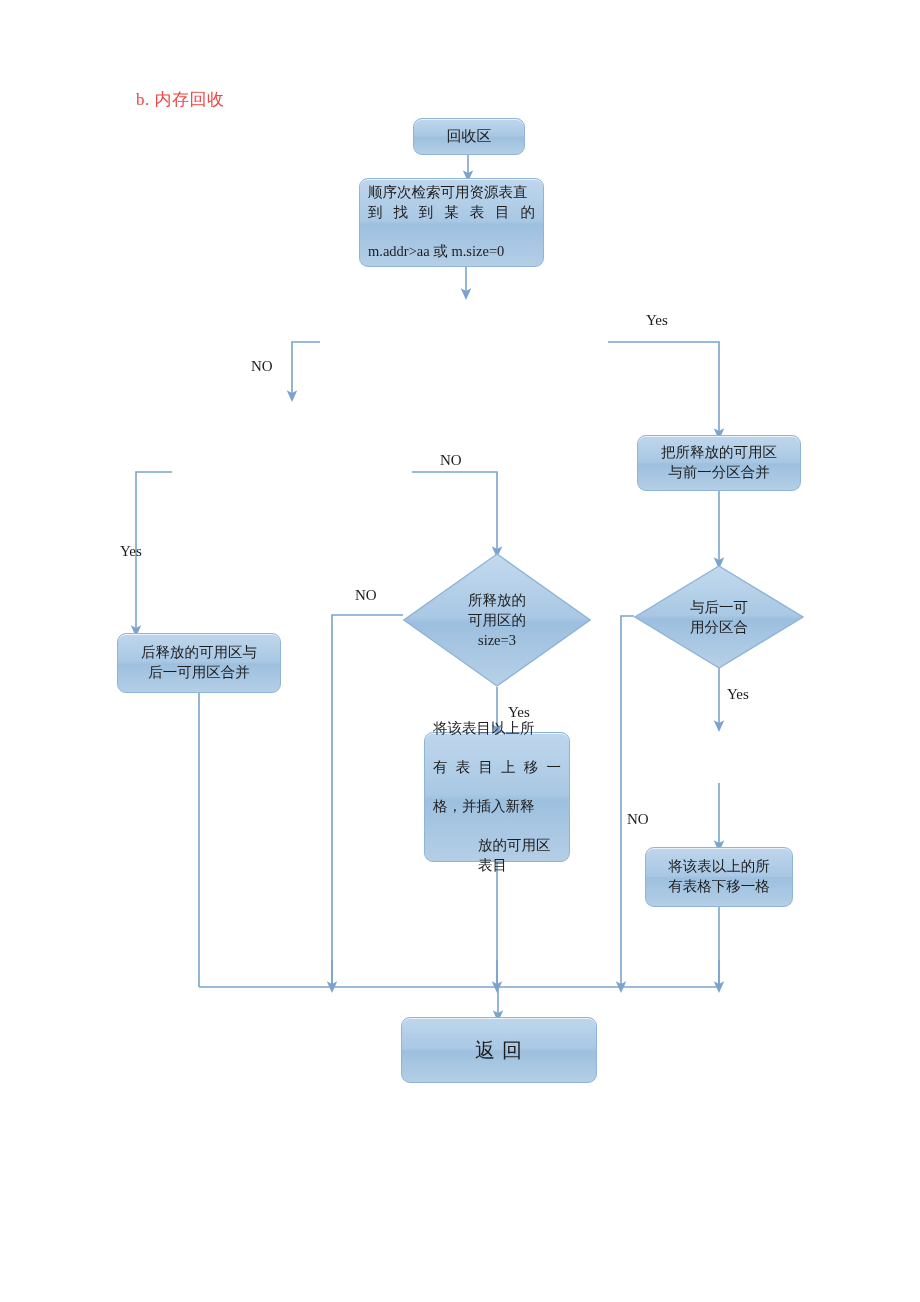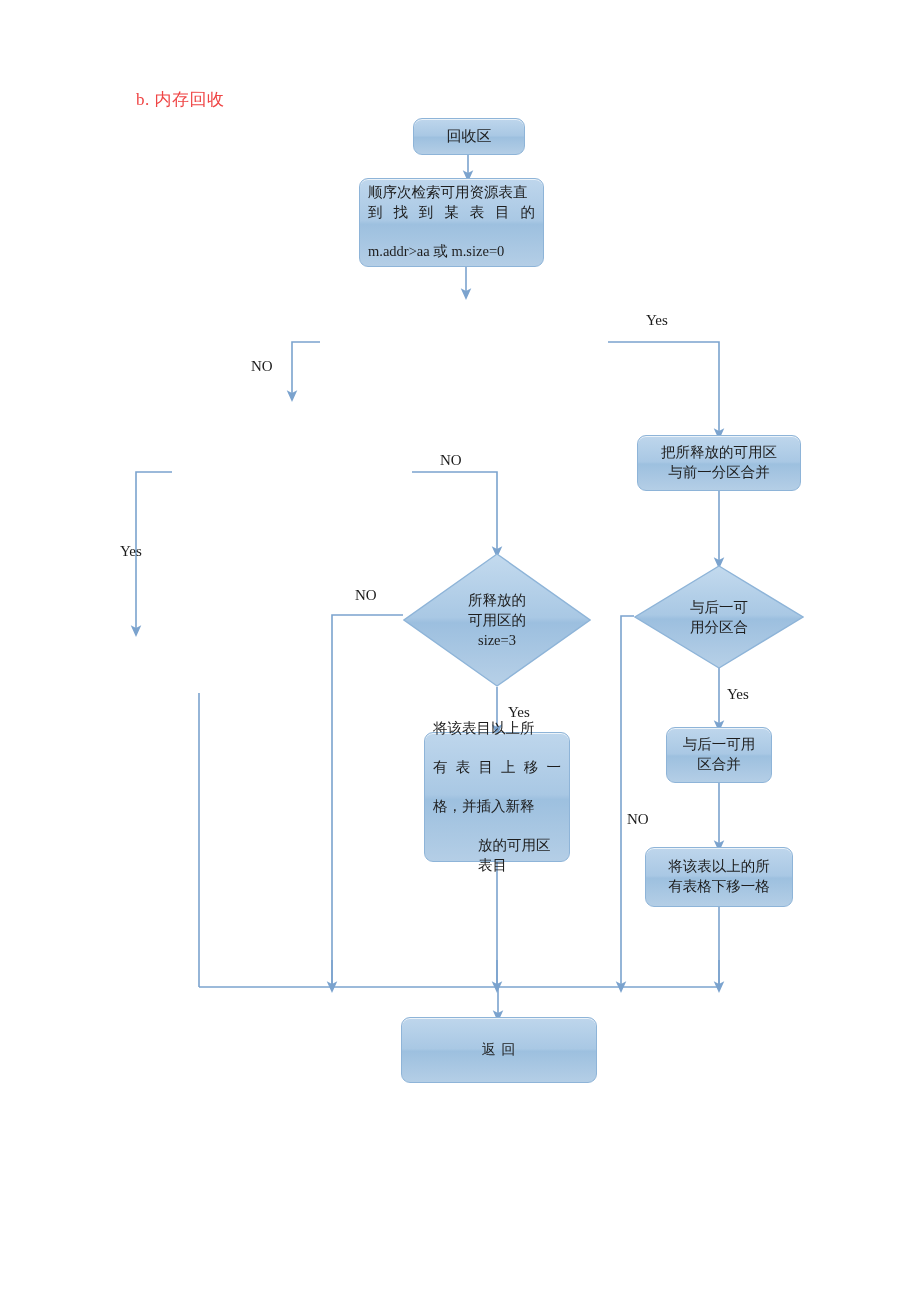--- a/index.html
+++ b/index.html
@@ -199,41 +199,41 @@
   </div>
 
   <div class="dia" style="left:634px; top:565px; width:170px; height:104px;">
     <svg viewBox="0 0 170 104" preserveAspectRatio="none">
       <polygon points="85,1 169,52 85,103 1,52" fill="url(#nodeGrad)" stroke="#8eb4d8" stroke-width="1.4"></polygon>
     </svg>
     <div class="txt" style="font-size:14.5px;">与后一可
 用分区合</div>
   </div>
 
+  <div class="node proc" style="left:117px; top:633px; width:164px; height:60px; font-size:14.5px;">
+    <span class="txt">后释放的可用区与
+后一可用区合并</span>
+  </div>
 
   <div class="node proc justify-lines" style="left:424px; top:732px; width:146px; height:130px; font-size:14.5px;">
     <span class="txt" style="text-align:left;">
       <span style="display:block;">将该表目以上所</span>
       <span class="l2">有表目上移一</span>
       <span style="display:block;">格，并插入新释</span>
       <span style="display:block;margin-left:45px;">放的可用区表目</span>
     </span>
   </div>
 
-  <div class="node proc" style="left:666px; top:727px; width:106px; height:56px; font-size:14.5px;">
-    <span class="txt">与后一可用
-区合并</span>
-  </div>
 
   <div class="node proc" style="left:645px; top:847px; width:148px; height:60px; font-size:14.5px;">
     <span class="txt">将该表以上的所
 有表格下移一格</span>
   </div>
 
-  <div class="node proc" style="left:401px; top:1017px; width:196px; height:66px; font-size:14px; letter-spacing:1px;">
+  <div class="node proc" style="left:401px; top:1017px; width:196px; height:66px; font-size:20px; letter-spacing:1px;">
     <span class="txt">返    回</span>
   </div>
 
   <div class="elabel" style="left:646px; top:312px;">Yes</div>
 
   <div class="elabel" style="left:251px; top:358px;">NO</div>
 
   <div class="elabel" style="left:440px; top:452px;">NO</div>
 
   <div class="elabel" style="left:120px; top:543px;">Yes</div>

